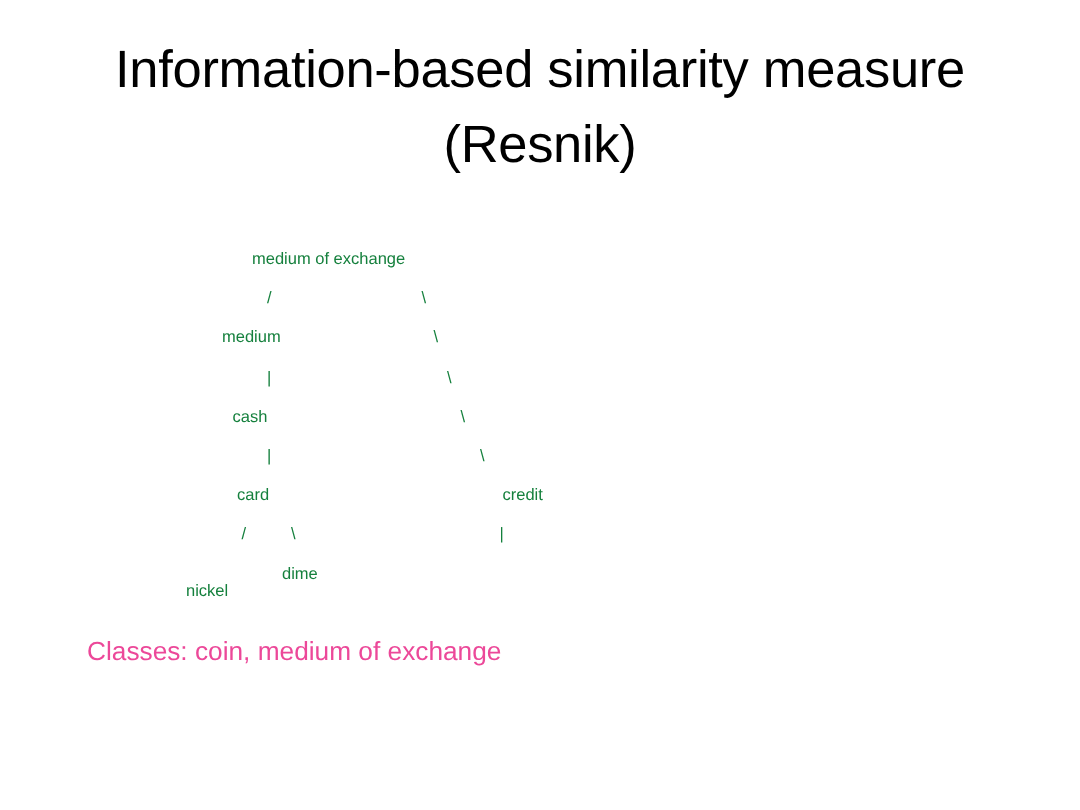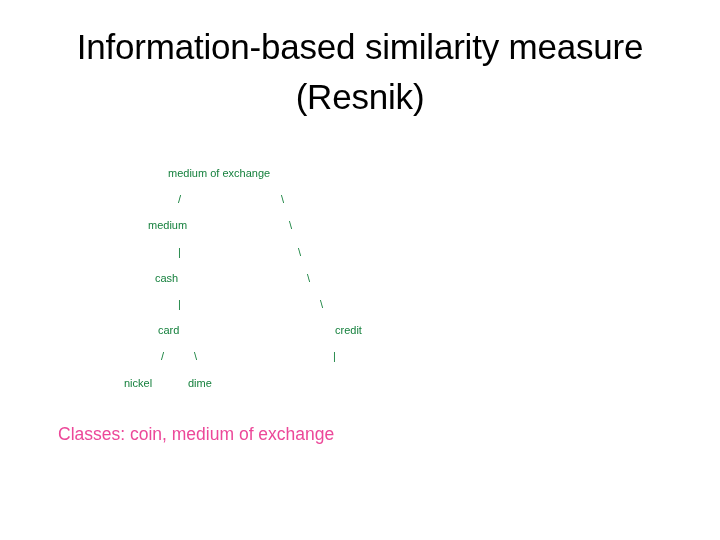--- a/index.html
+++ b/index.html
@@ -108,20 +108,20 @@
       <div class="tree-row">
         <span class="node" style="left: 158px;">card</span>
         <span class="node" style="left: 310px; margin-left: 25px;">credit</span>
       </div>
       <div class="tree-row">
         <span class="branch" style="left: 161px;">/</span>
         <span class="branch" style="left: 194px;">\</span>
         <span class="branch" style="left: 333px;">|</span>
       </div>
       <div class="tree-row">
-        <span class="node" style="left: 124px;">nickel</span>
+        <span class="node" style="left: 124px; margin-top: 11px;">nickel</span>
         <span class="node" style="left: 188px;">dime</span>
       </div>
     </div>
 
   <div class="caption">Classes: coin, medium of exchange</div>
 
 </div>
 
 </body></html>

